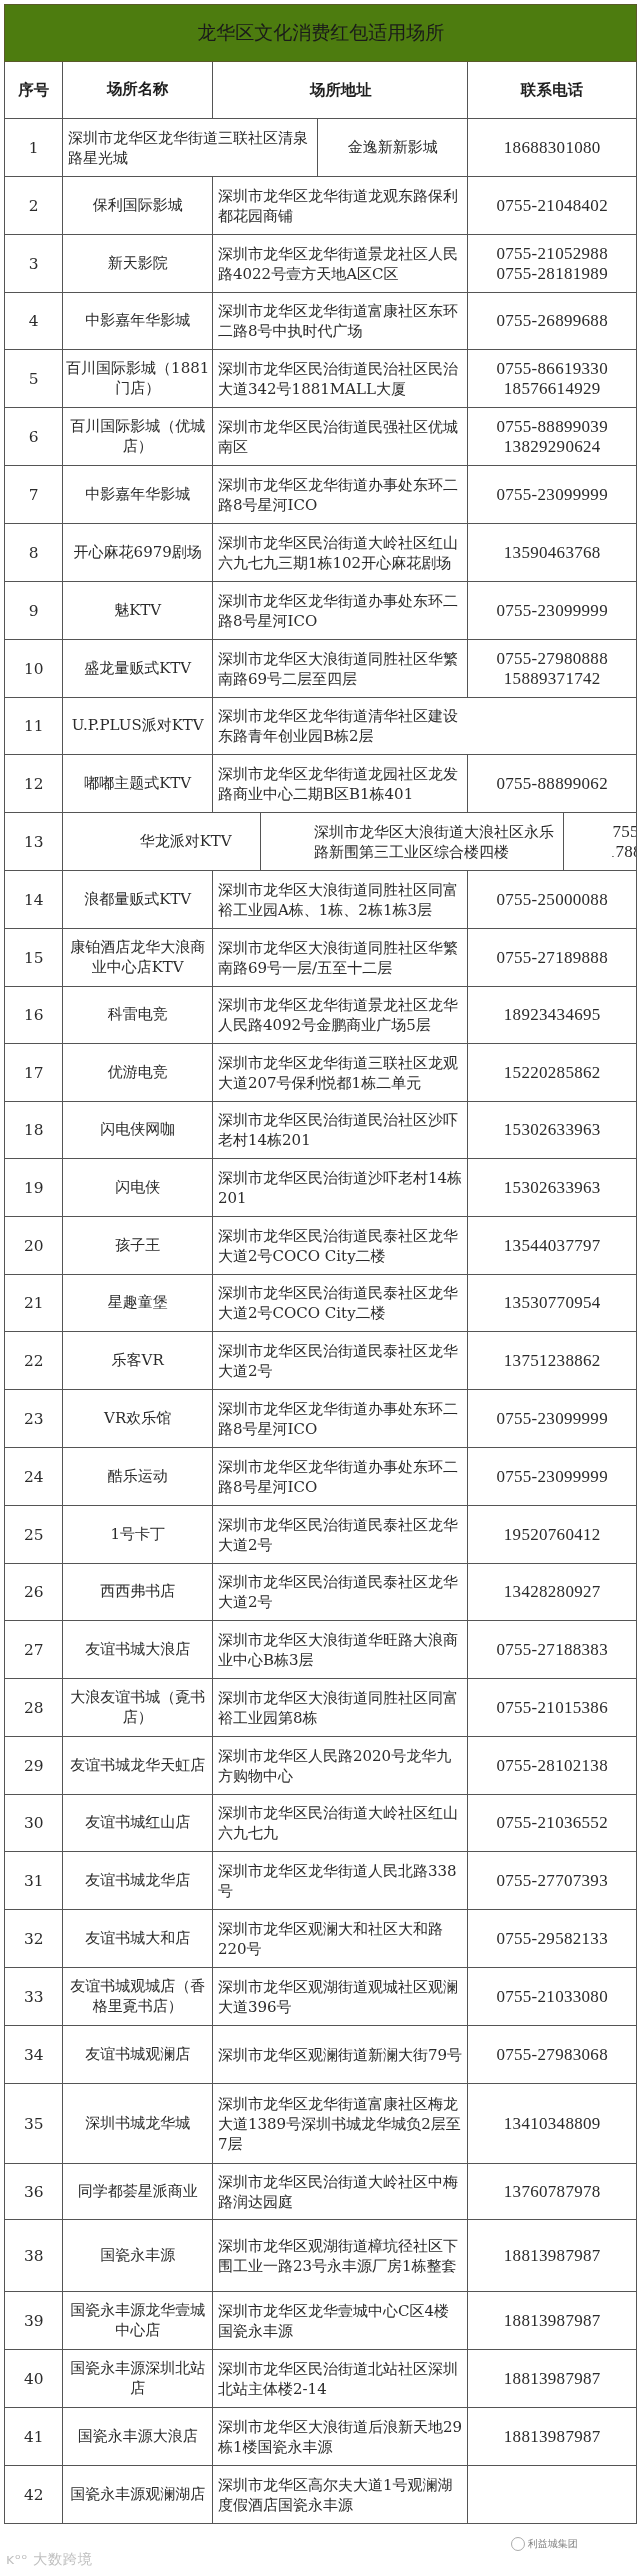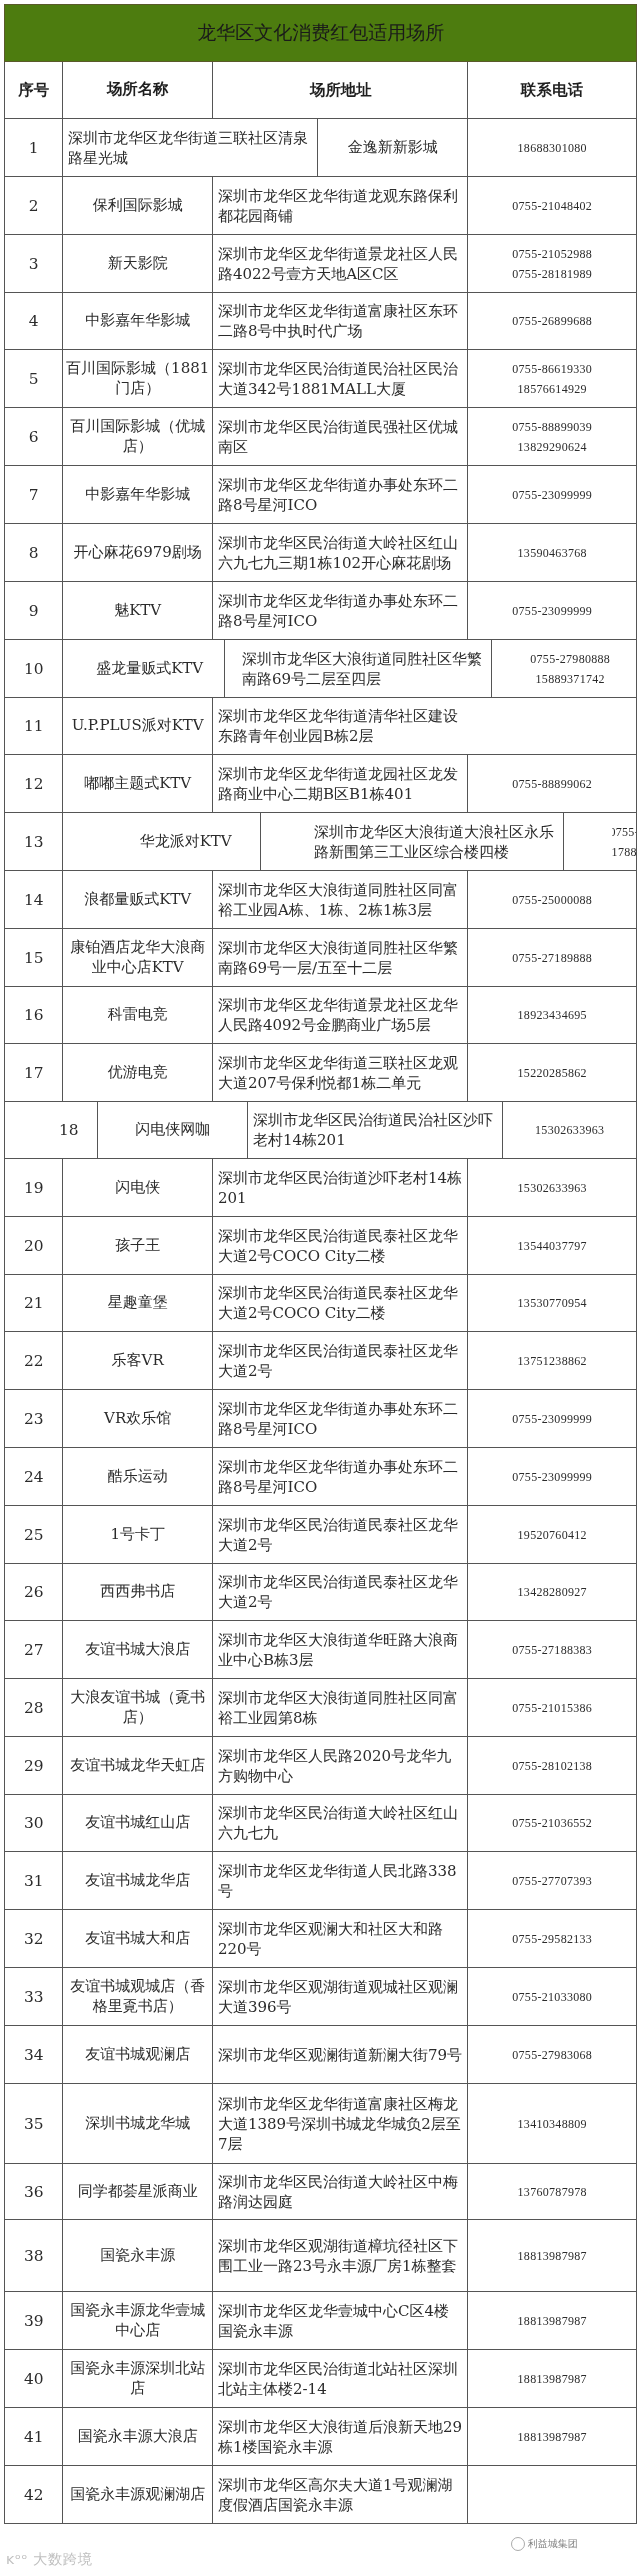--- a/index.html
+++ b/index.html
@@ -11,21 +11,21 @@
            font-size: 19px; letter-spacing: 0px; color: #1a1a1a; }
   .row { display: flex; box-sizing: border-box; border-left: 1.2px solid #555; border-right: 1.2px solid #555;
          border-bottom: 1.2px solid #555; }
   .cell { box-sizing: border-box; display: flex; align-items: center; justify-content: center;
           text-align: center; border-right: 1.2px solid #555; overflow: hidden; }
   .cell:last-child { border-right: none; }
   .c-no { width: 58px; font-size: 15.4px; }
   .c-name { width: 150px; font-size: 15px; line-height: 19.6px; padding: 0 2.4px; }
   .c-addr { width: 255px; font-size: 15px; line-height: 20px; justify-content: flex-start;
             text-align: left; padding: 0 3.6px 0 4.8px; }
-  .c-phone { flex: 1; font-size: 12px; line-height: 20px; flex-direction: column;
+  .c-phone { flex: 1; font-size: 17px; line-height: 20px; flex-direction: column;
              font-family: "Liberation Serif", "DejaVu Serif", serif; letter-spacing: 0.3px; }
   .header .cell { font-weight: bold; font-size: 15.4px; color: #1f1f1f; }
   .header .c-addr { justify-content: center; text-align: center; }
   .header { height: 57px; }
   .watermark-left { position: absolute; left: 6px; top: 2550px; font-size: 14.3px; color: rgba(170,170,170,0.75);
                     font-family: "DejaVu Sans", sans-serif; letter-spacing: 0.6px; }
   .watermark-right { position: absolute; left: 511px; top: 2537px; font-size: 10px; color: rgba(110,110,110,0.85);
                      font-family: "DejaVu Sans", sans-serif; display: flex; align-items: center; gap: 2.4px; }
   .wm-icon { width: 14.3px; height: 14.3px; border: 1.2px solid rgba(150,150,150,0.8); border-radius: 50%;
              display: inline-block; box-sizing: border-box; }
@@ -110,21 +110,21 @@
         </div>
       </div>
       <div class="row" style="height: 58px;">
         <div class="cell c-no">9</div>
         <div class="cell c-name">魅KTV</div>
         <div class="cell c-addr">深圳市龙华区龙华街道办事处东环二路8号星河ICO</div>
         <div class="cell c-phone">
           <div>0755-23099999</div>
         </div>
       </div>
-      <div class="row" style="height: 58px; gap: 12px;">
+      <div class="row" style="height: 58px;">
         <div class="cell c-no">10</div>
         <div class="cell c-name">盛龙量贩式KTV</div>
         <div class="cell c-addr">深圳市龙华区大浪街道同胜社区华繁南路69号二层至四层</div>
         <div class="cell c-phone">
           <div>0755-27980888</div>
           <div>15889371742</div>
         </div>
       </div>
       <div class="row" style="height: 57px;">
         <div class="cell c-no">11</div>
@@ -172,21 +172,21 @@
         </div>
       </div>
       <div class="row" style="height: 58px;">
         <div class="cell c-no">17</div>
         <div class="cell c-name">优游电竞</div>
         <div class="cell c-addr">深圳市龙华区龙华街道三联社区龙观大道207号保利悦都1栋二单元</div>
         <div class="cell c-phone">
           <div>15220285862</div>
         </div>
       </div>
-      <div class="row" style="height: 57px; padding-left: 35px;">
+      <div class="row" style="height: 57px;">
         <div class="cell c-no">18</div>
         <div class="cell c-name">闪电侠网咖</div>
         <div class="cell c-addr">深圳市龙华区民治街道民治社区沙吓老村14栋201</div>
         <div class="cell c-phone">
           <div>15302633963</div>
         </div>
       </div>
       <div class="row" style="height: 58px;">
         <div class="cell c-no">19</div>
         <div class="cell c-name">闪电侠</div>

